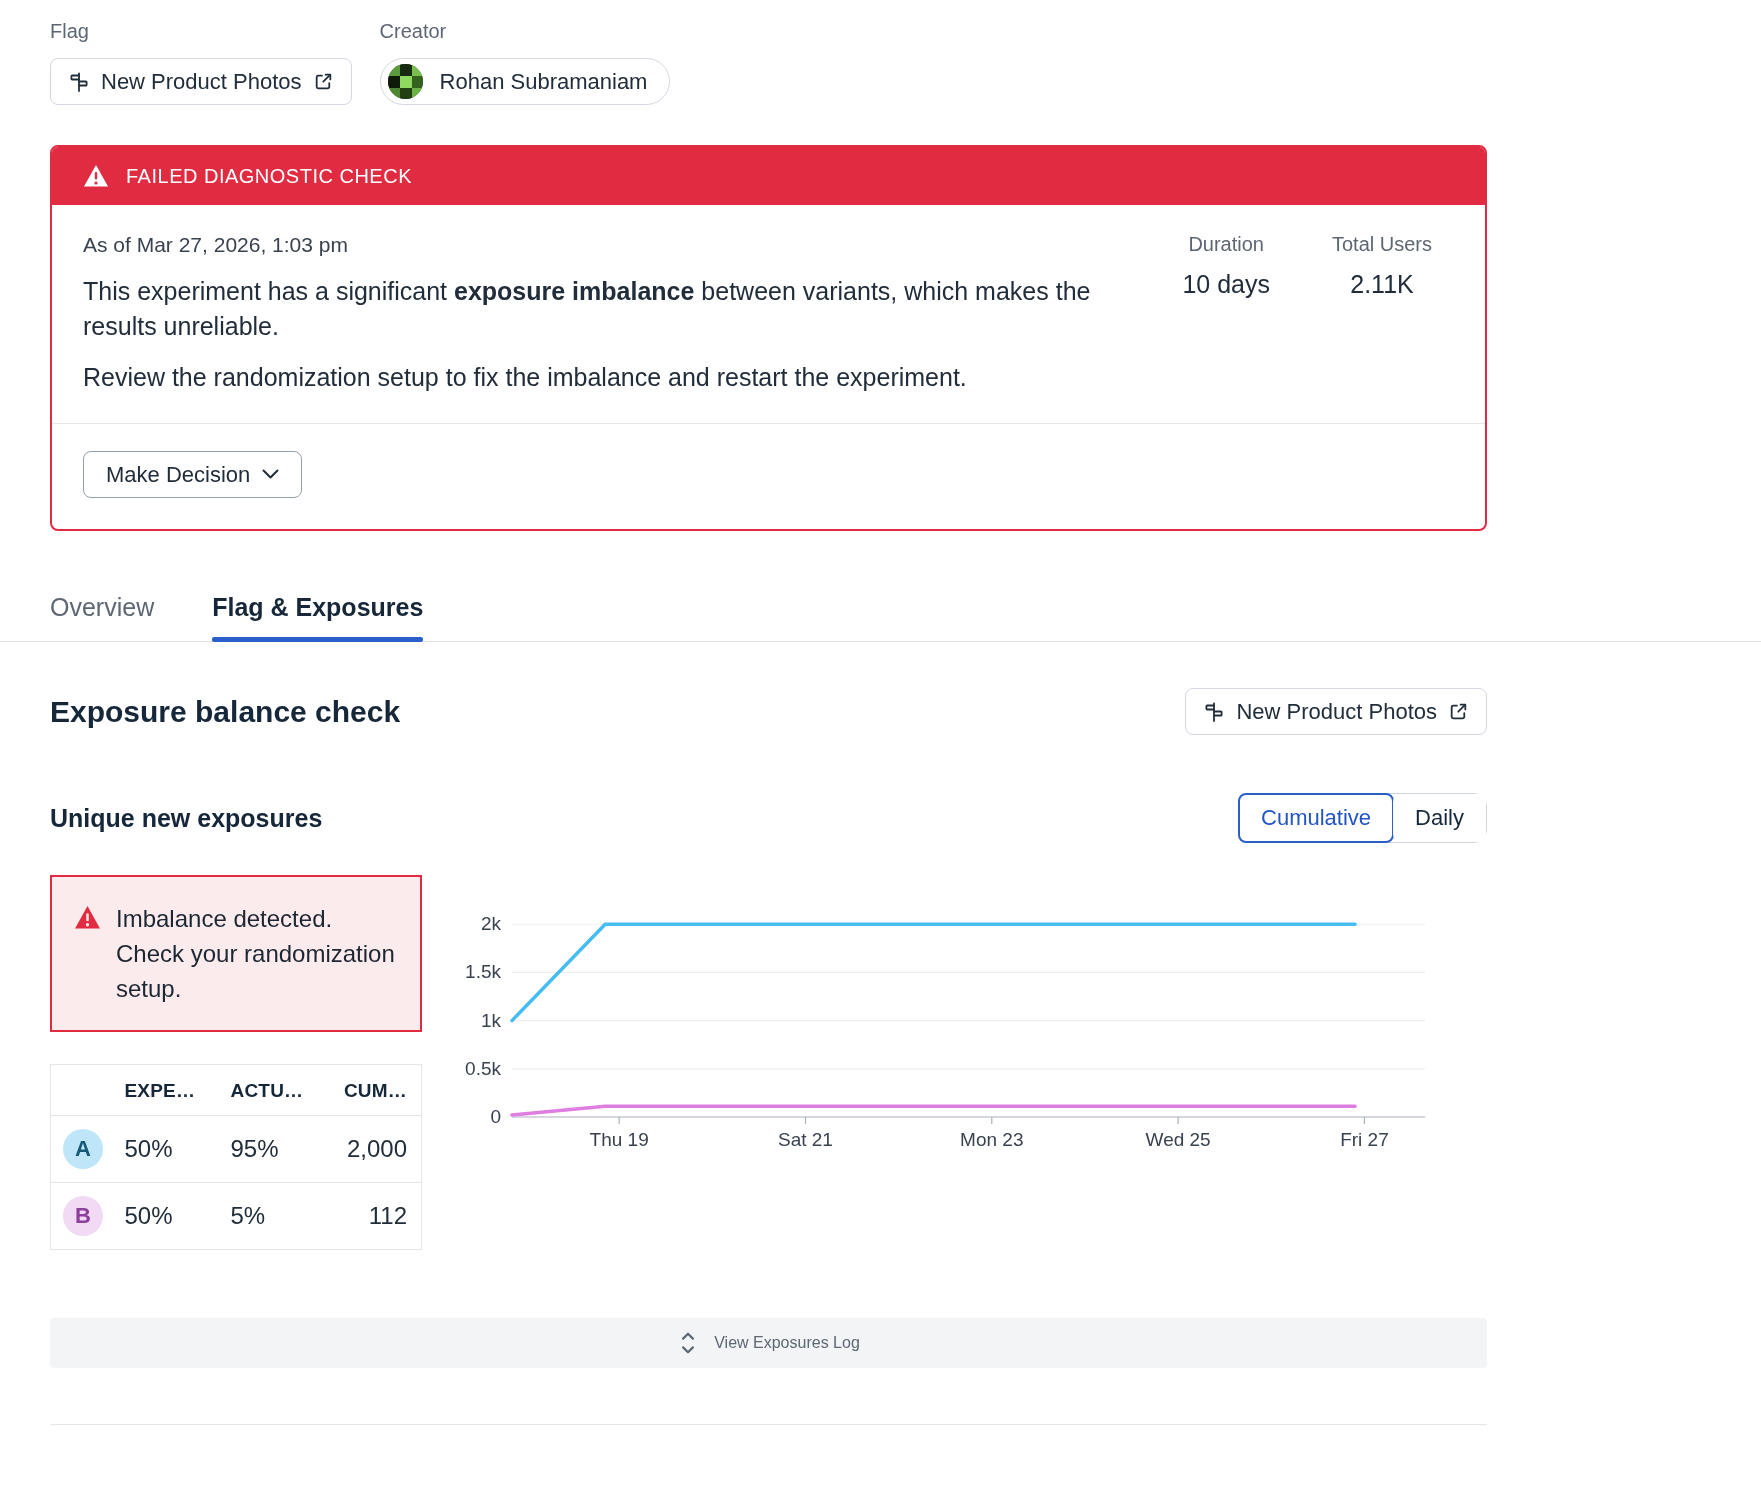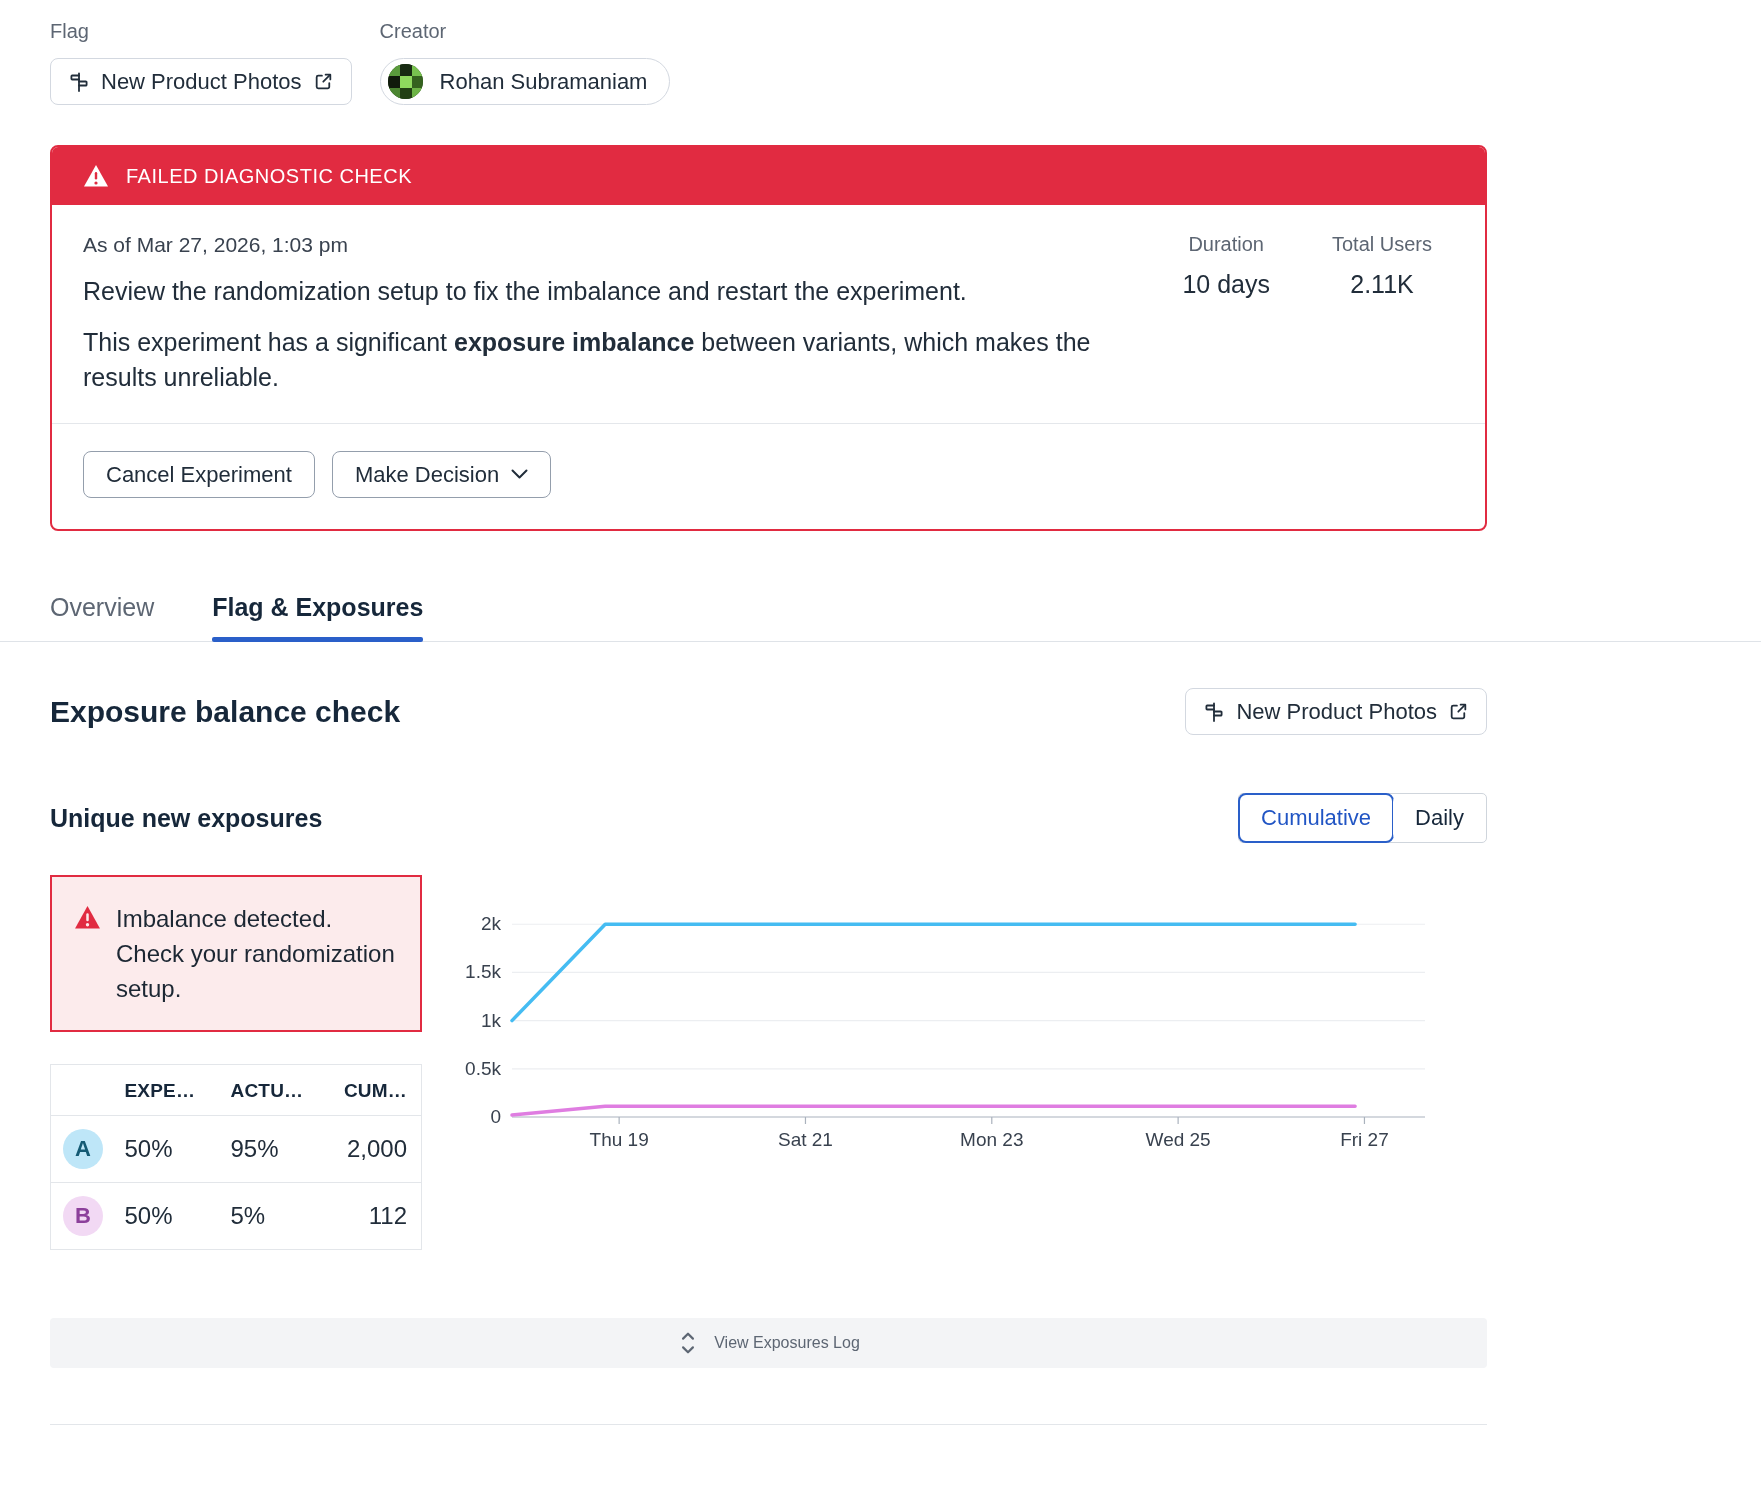--- a/index.html
+++ b/index.html
@@ -60,21 +60,21 @@
     content:""; position:absolute; left:0; right:0; bottom:-1px; height:5px;
     background:#2a5fc9; border-radius:2px;
   }
 
   
   .section-header { display:flex; justify-content:space-between; align-items:center; margin-top:46px; }
   .section-title { font-size:30px; font-weight:bold; color:#16273a; margin:0; }
   .sub-header { display:flex; justify-content:space-between; align-items:center; margin-top:58px; }
   .sub-title { font-size:25px; font-weight:bold; color:#16273a; margin:0; }
 
-  .toggle-group { display:flex; border:1px solid #cfd5dc; border-radius:5px; background:#fff; }
+  .toggle-group { display:flex; border:1px solid #cfd5dc; border-radius:13px; background:#fff; }
   .toggle-btn {
     font-size:22px; padding:11px 22px; background:#fff; border:none; border-radius:8px;
     color:#16273a; font-family:inherit; cursor:pointer;
   }
   .toggle-btn.active { border:2px solid #2a5fc9; color:#2155c4; margin:-1px; padding:10px 21px; }
 
   
   .exposure-grid { display:flex; gap:42px; margin-top:32px; }
   .left-col { width:372px; flex:none; }
   .imbalance-alert {
@@ -171,37 +171,36 @@
             <rect x="11.8" y="8" width="2.4" height="7.5" rx="1.2" fill="#e12b41"></rect>
             <circle cx="13" cy="19" r="1.6" fill="#e12b41"></circle>
           </svg>
         </span>
         <span>FAILED DIAGNOSTIC CHECK</span>
       </div>
       <div class="alert-body">
         <div class="alert-body-top">
           <div>
             <p class="as-of">As of Mar 27, 2026, 1:03 pm</p>
+            <p class="msg"><span>This experiment has a significant </span><strong>exposure imbalance</strong><span> between variants, which makes the results unreliable.</span></p>
             <p class="msg">Review the randomization setup to fix the imbalance and restart the experiment.</p>
-            <p class="msg"><span>This experiment has a significant </span><strong>exposure imbalance</strong><span> between variants, which makes the results unreliable.</span></p>
           </div>
           <div class="alert-stats">
             <div>
               <div class="stat-label">Duration</div>
               <div class="stat-value">10 days</div>
             </div>
             <div>
               <div class="stat-label">Total Users</div>
               <div class="stat-value">2.11K</div>
             </div>
           </div>
         </div>
         <div class="alert-divider"></div>
         <div class="alert-actions">
-          <button class="btn">Cancel Experiment</button>
           <button class="btn">
             <span>Make Decision</span>
             <span>
               <svg width="17" height="11" viewBox="0 0 17 11" fill="none" stroke="#212d3a" stroke-width="2" stroke-linecap="round" stroke-linejoin="round">
                 <path d="M1.5 1.5 L8.5 8.5 L15.5 1.5"></path>
               </svg>
             </span>
           </button>
         </div>
       </div>

